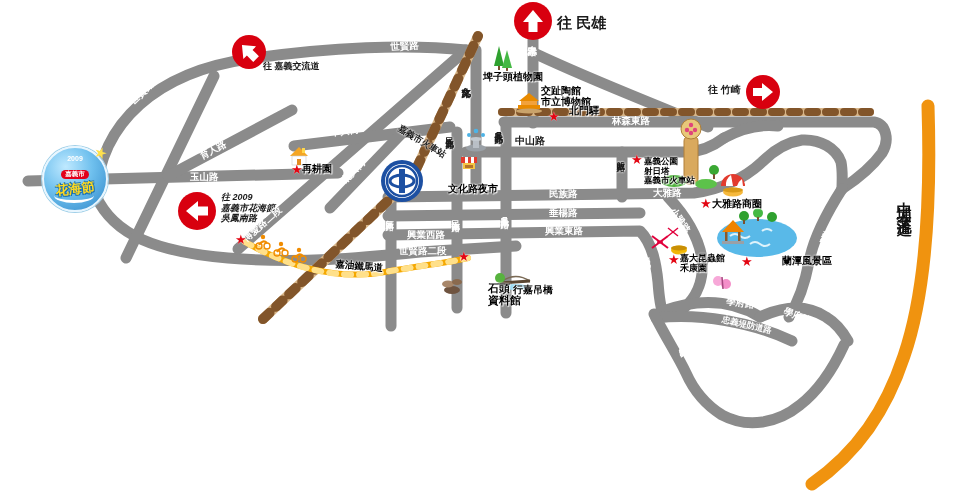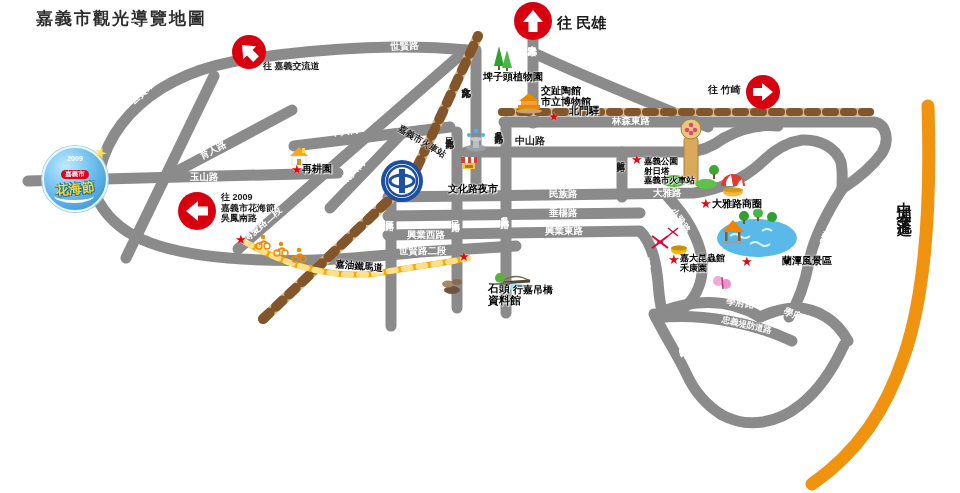--- a/index.html
+++ b/index.html
@@ -224,26 +224,25 @@
   <g transform="translate(763,92)">
     <circle r="17" fill="#d8000f"></circle>
     <path d="M0,-10 L9,1 L4,1 L4,10 L-4,10 L-4,1 L-9,1 Z" fill="#ffffff" transform="rotate(90)"></path>
   </g>
   <g transform="translate(197,211)">
     <circle r="19" fill="#d8000f"></circle>
     <path d="M0,-11 L10,1 L4.5,1 L4.5,11 L-4.5,11 L-4.5,1 L-10,1 Z" fill="#ffffff" transform="rotate(-90)"></path>
   </g>
 </svg>
 
-<div id="title" class="lbl" style="left:36px;top:10px;">嘉義市觀光導覽地圖</div>
 
 <div class="lbl rb" style="left:263px;top:62px;font-size:9px;">往 嘉義交流道</div>
 <div class="lbl rb" style="left:557px;top:15px;font-size:15px;">往 民雄</div>
 <div class="lbl rb" style="left:708px;top:85px;font-size:10px;">往 竹崎</div>
-<div class="lbl rb" style="left:221px;top:192px;font-size:9px;line-height:10.5px;">
+<div class="lbl rb" style="left:221px;top:192px;font-size:9px;line-height:10.5px;font-style:italic;">
   <div>往 2009</div>
   <div>嘉義市花海節</div>
   <div>吳鳳南路</div>
 </div>
 
 <div id="hw-label" class="lbl v" style="left:896px;top:190px;">中埔交流道</div>
 
 <div class="lbl rw" style="left:390px;top:42px;transform:rotate(-3deg);">世賢路</div>
 <div class="lbl rw" style="left:128px;top:99px;transform:rotate(-44deg);">世賢路</div>
 <div class="lbl rw" style="left:190px;top:172px;">玉山路</div>

